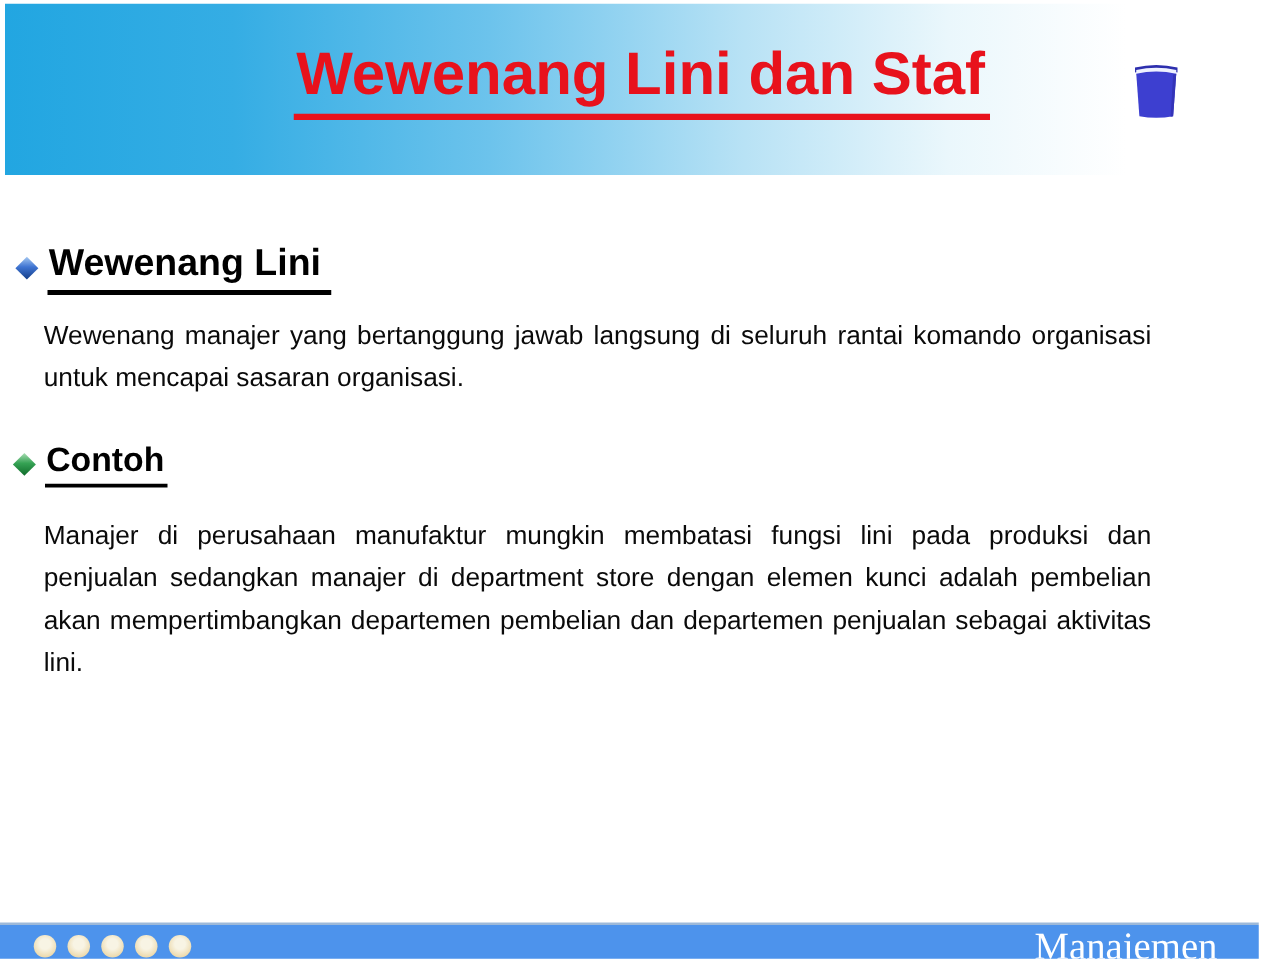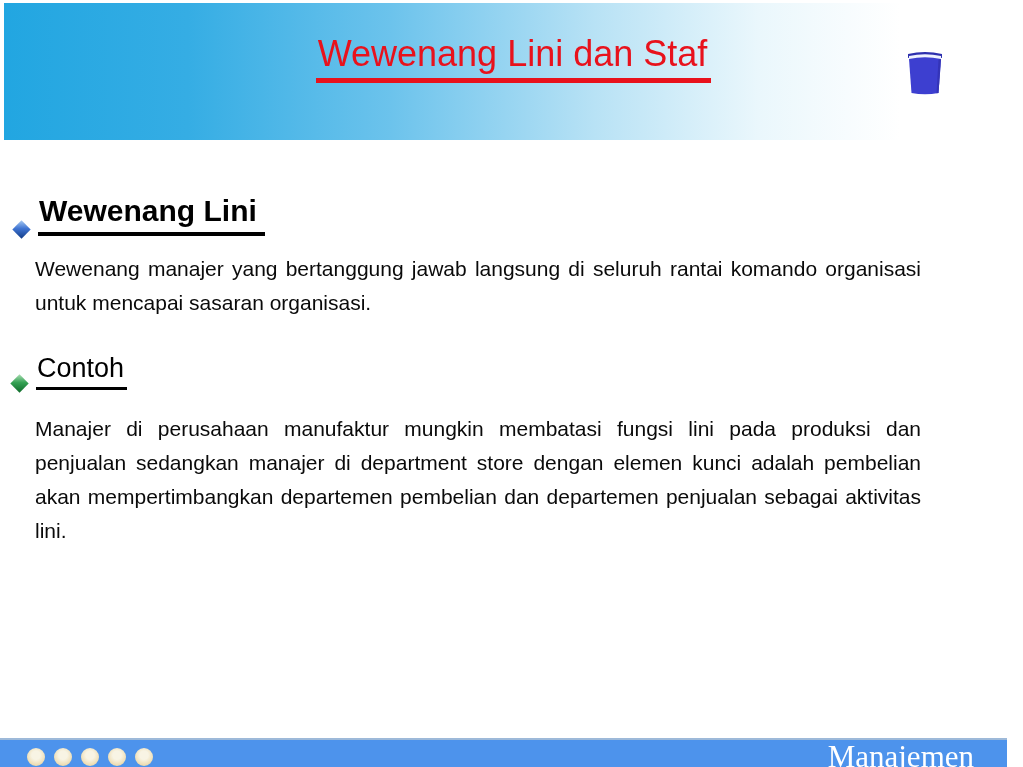--- a/index.html
+++ b/index.html
@@ -13,45 +13,45 @@
   
   .header-band {
     position:absolute; left:4px; top:3px; right:0; height:137px;
     background:linear-gradient(90deg,
       #22a6e1 0%, #35ade4 18%, #6cc3ec 38%,
       #b8e2f5 58%, #eaf7fc 74%, #ffffff 88%);
     display:flex; justify-content:center; align-items:flex-start;
   }
   .slide-title {
     margin-top:31px;
-    font-size:36px; font-weight:normal; letter-spacing:0px;
+    font-size:48px; font-weight:bold; letter-spacing:0px;
     color:#e8121c;
     border-bottom:5px solid #e8121c;
     padding:0 4px 4px 2px;
     line-height:1.1;
   }
   .book-icon-wrap { position:absolute; left:905px; top:49px; }
 
   
-  .heading-row { position:absolute; display:flex; align-items:flex-end; }
+  .heading-row { position:absolute; display:flex; align-items:center; }
   .h1-row { left:15px; top:193px; }
   .h2-row { left:13px; top:352px; }
   .diamond {
     width:13px; height:13px; transform:rotate(45deg);
     flex:0 0 13px; margin-right:10px;
   }
   .diamond-blue  { background:linear-gradient(135deg,#a6c9f2 0%,#3f74d2 45%,#123c86 100%); }
   .diamond-green { background:linear-gradient(135deg,#aade b4 0%,#35a254 45%,#0f6b2a 100%); }
   .diamond-green { background:linear-gradient(135deg,#aadeb4 0%,#35a254 45%,#0f6b2a 100%); }
   .heading-1 {
     font-size:30px; font-weight:bold; color:#000;
     border-bottom:4px solid #000; padding:0 8px 3px 1px; line-height:1.2;
   }
   .heading-2 {
-    font-size:27px; font-weight:normal; color:#000;
+    font-size:27px; font-weight:bold; color:#000;
     border-bottom:3px solid #000; padding:0 3px 3px 1px; line-height:1.2;
   }
   .para {
     position:absolute; left:35px; width:886px;
     font-size:21px; line-height:34px; color:#0a0a0a;
     text-align:justify; text-align-last:left;
   }
   .para-1 { top:252px; }
   .para-2 { top:400px;margin-top:12px; }
 

